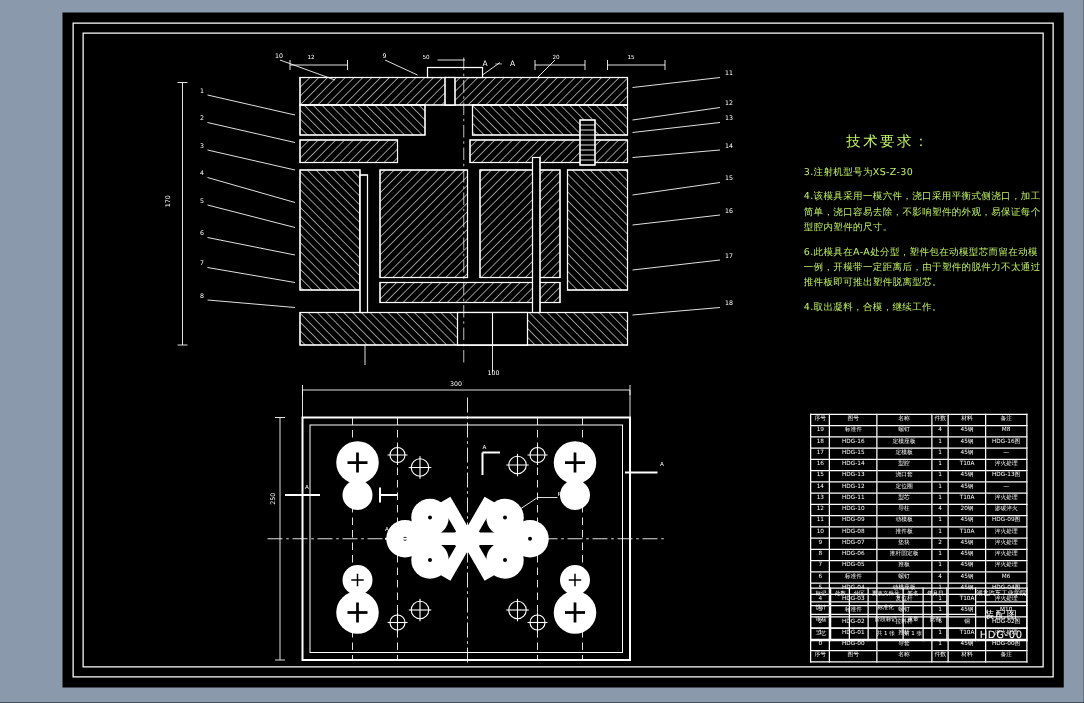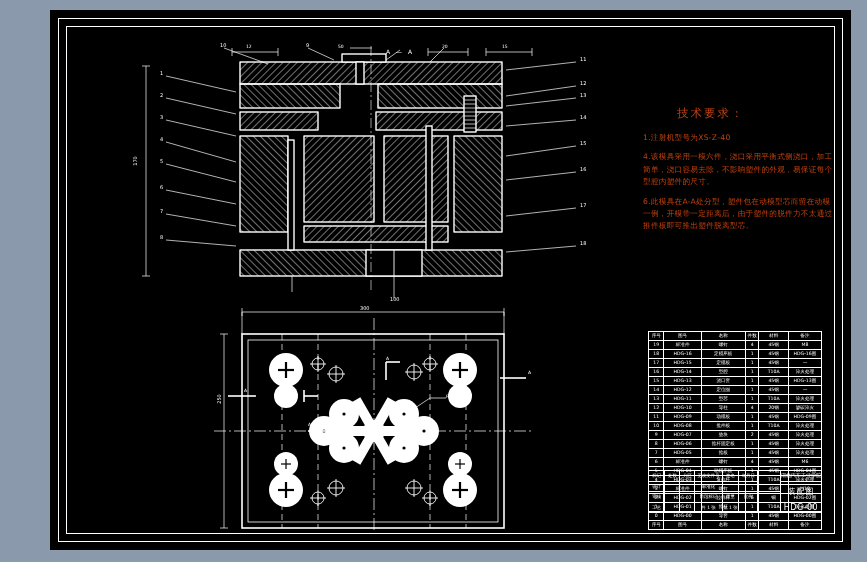--- a/index.html
+++ b/index.html
@@ -26,21 +26,21 @@
     position:absolute;left:18px;top:18px;right:18px;bottom:18px;
     overflow:hidden;
   }
   svg{display:block;}
   .lbl{
     position:absolute;color:#fff;white-space:pre;
     font-family:"DejaVu Sans","Liberation Sans",sans-serif;
   }
 
   
-  #tech-req{position:absolute;left:575px;top:78px;width:190px;color:#c2410c;}
+  #tech-req{position:absolute;left:575px;top:78px;width:190px;color:#bef264;}
   #tech-req .tr-title{font-size:11.5px;letter-spacing:2px;margin-left:34px;margin-bottom:11px;}
   #tech-req .tr-item{font-size:7.6px;line-height:12.4px;margin-bottom:7px;letter-spacing:.3px;}
 
   
   #bom{position:absolute;left:580px;top:303px;width:174px;border-collapse:collapse;}
   #bom td{
     border:0.7px solid #fff;color:#fff;font-size:4.6px;
     text-align:center;height:8.0px;line-height:8px;padding:0;
     white-space:nowrap;overflow:hidden;
   }
@@ -354,23 +354,24 @@
     <div class="lbl" style="left:292px;top:277px;font-size:5px;">300</div>
     <div class="lbl" style="left:146px;top:368px;font-size:5px;transform:rotate(-90deg);">250</div>
     <div class="lbl" style="left:378px;top:366px;font-size:4.5px;">R10</div>
     <div class="lbl" style="left:176px;top:360px;font-size:4.5px;">A</div>
     <div class="lbl" style="left:460px;top:342px;font-size:4.5px;">A</div>
     <div class="lbl" style="left:240px;top:394px;font-size:4.5px;">A</div>
     <div class="lbl" style="left:318px;top:328px;font-size:4.5px;">A</div>
 
     <div id="tech-req">
       <div class="tr-title">技术要求：</div>
-      <div class="tr-item">1.注射机型号为XS-Z-40</div>
+      <div class="tr-item">3.注射机型号为XS-Z-30</div>
       <div class="tr-item">4.该模具采用一模六件，浇口采用平衡式侧浇口，加工简单，浇口容易去除，不影响塑件的外观，易保证每个型腔内塑件的尺寸。</div>
       <div class="tr-item">6.此模具在A-A处分型，塑件包在动模型芯而留在动模一例，开模带一定距离后，由于塑件的脱件力不太通过推件板即可推出塑件脱离型芯。</div>
+      <div class="tr-item">4.取出凝料，合模，继续工作。</div>
     </div>
 
     <table id="bom">
       <tbody id="bom-body">
           <tr>
             <td class="c0">序号</td>
             <td class="c1">图号</td>
             <td class="c2">名称</td>
             <td class="c3">件数</td>
             <td class="c4">材料</td>

